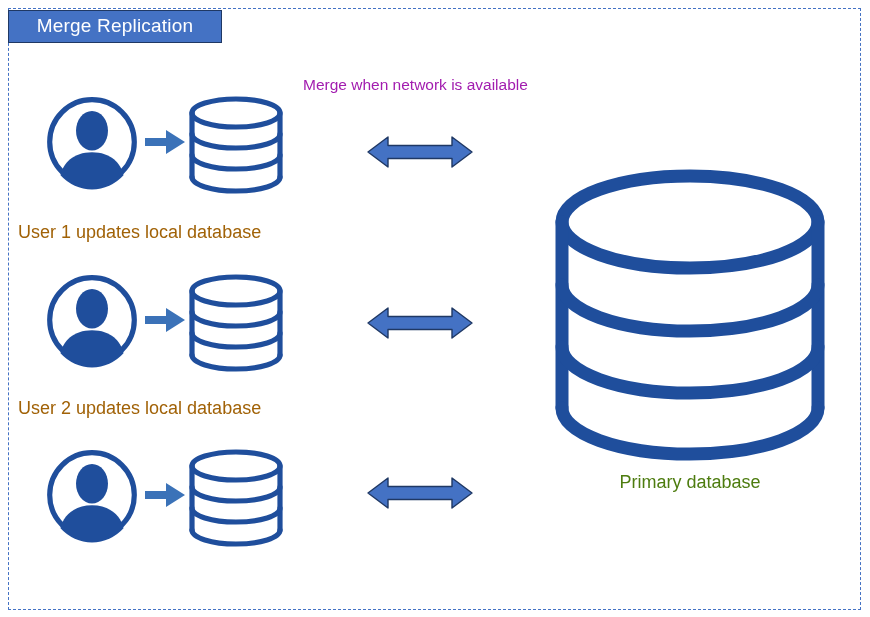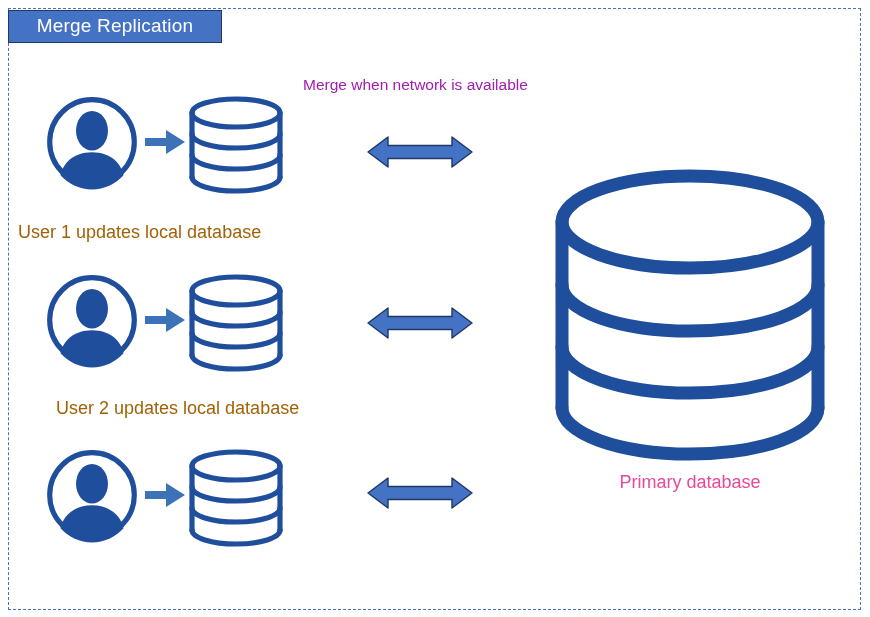--- a/index.html
+++ b/index.html
@@ -61,21 +61,21 @@
     color: #a16207;
     white-space: nowrap;
   }
   .primary-label {
     position: absolute;
     left: 555px;
     top: 472px;
     width: 270px;
     text-align: center;
     font-size: 18px;
-    color: #ec4899;
+    color: #4d7c0f;
     white-space: nowrap;
   }
   
   .user-row {
     position: absolute;
     left: 45px;
     width: 250px;
     height: 100px;
   }
   .user-icon {
@@ -181,21 +181,21 @@
           <ellipse cx="53" cy="18" rx="44" ry="14"></ellipse>
           <path d="M9 18 L9 82"></path>
           <path d="M97 18 L97 82"></path>
           <path d="M9 82 A44 14 0 0 0 97 82"></path>
           <path d="M9 39 A44 14 0 0 0 97 39"></path>
           <path d="M9 60 A44 14 0 0 0 97 60"></path>
         </g>
       </svg>
     </div>
   </div>
-  <div class="row-label" style="left:18px; top:398px;margin-left:38px;">User 2 updates local database</div>
+  <div class="row-label" style="left:18px; top:398px;">User 2 updates local database</div>
   <div class="merge-arrow" style="top:304px;">
     <svg viewBox="0 0 108 38" width="108" height="38">
       <path d="M2 19 L22 4 L22 12.5 L86 12.5 L86 4 L106 19 L86 34 L86 25.5 L22 25.5 L22 34 Z" fill="#4472C4" stroke="#1F3864" stroke-width="1.4" stroke-linejoin="round"></path>
     </svg>
   </div>
 
   <div class="user-row" style="top:448px;">
     <div class="user-icon">
       <svg viewBox="0 0 100 100" width="94" height="94">
         <circle cx="50" cy="50" r="45" fill="#ffffff" stroke="#1F4E9C" stroke-width="5.5"></circle>

